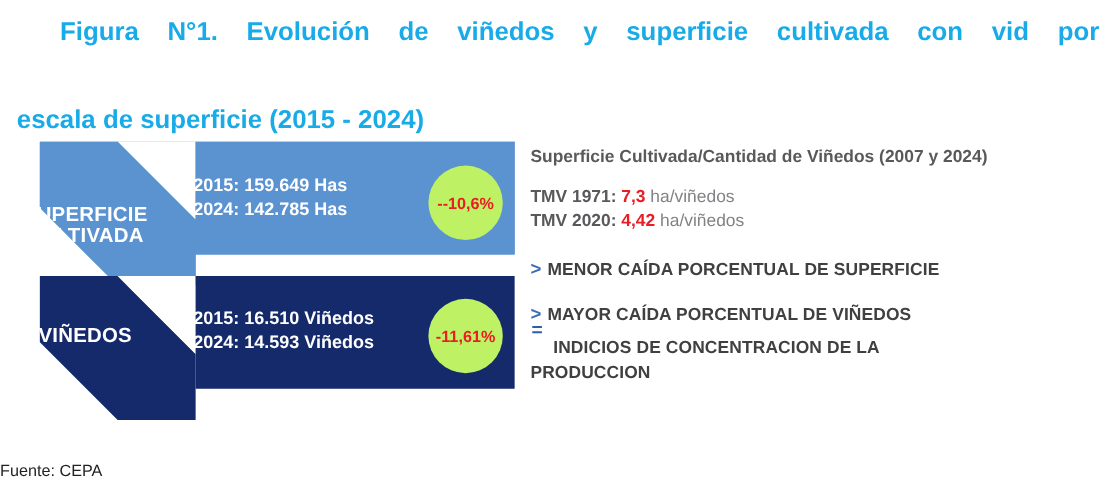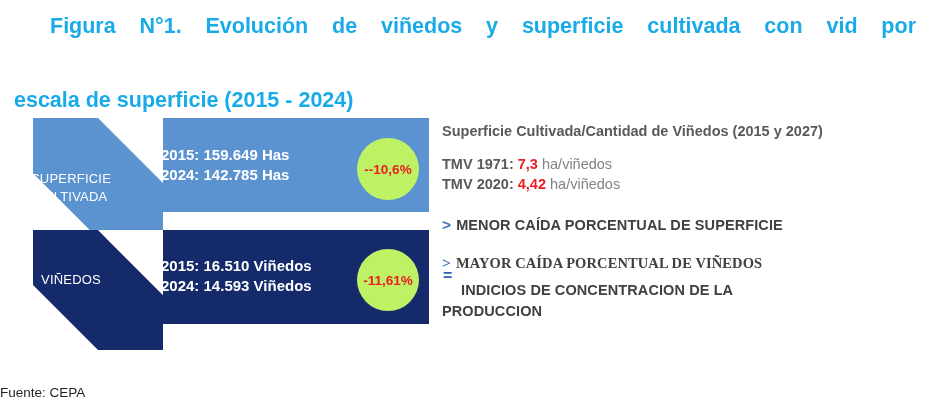--- a/index.html
+++ b/index.html
@@ -63,22 +63,22 @@
   }
   #band-superficie { top: 10px;  height: 120px; }
   #band-vinedos    { top: 122px; height: 120px; }
 
   .band-label {
     position: absolute;
     left: 8px;
     width: 126px;
     text-align: center;
     color: #ffffff;
-    font-size: 13px;
-    font-weight: normal;
+    font-size: 17px;
+    font-weight: bold;
     line-height: 18px;
     letter-spacing: 0.2px;
   }
   #label-superficie { top: 62px; }
   #label-vinedos    { top: 163px; }
 
   .band-values {
     position: absolute;
     left: 161px;
     color: #ffffff;
@@ -145,21 +145,21 @@
     white-space: nowrap;
     letter-spacing: 0.1px;
   }
   .gt-mark {
     color: #3C6FB5;
     font-weight: bold;
     font-size: 15.5px;
     margin-right: 5px;
   }
   #bullet-1 { top: 108px; }
-  #bullet-2 { top: 146px; font-family: Liberation Serif, serif; }
+  #bullet-2 { top: 146px; }
 
   #eq-mark {
     position: absolute;
     left: 1px;
     top: 160px;
     color: #2C5FAE;
     font-size: 16px;
     font-weight: bold;
     line-height: 16px;
   }
@@ -236,21 +236,21 @@
     <span>2015: 16.510 Viñedos</span><br>
     <span>2024: 14.593 Viñedos</span>
   </div>
 
   <div class="pct-bubble" id="pct-vinedos">
     <span>-11,61%</span>
   </div>
 
   <div id="right-col">
 
-    <div id="ratio-heading">Superficie Cultivada/Cantidad de Viñedos (2015 y 2027)</div>
+    <div id="ratio-heading">Superficie Cultivada/Cantidad de Viñedos (2007 y 2024)</div>
 
     <div class="tmv-line" id="tmv-1971">
       <span class="tmv-label">TMV 1971:</span>
       <span class="tmv-value">7,3</span>
       <span class="tmv-unit">ha/viñedos</span>
     </div>
 
     <div class="tmv-line" id="tmv-2020">
       <span class="tmv-label">TMV 2020:</span>
       <span class="tmv-value">4,42</span>

